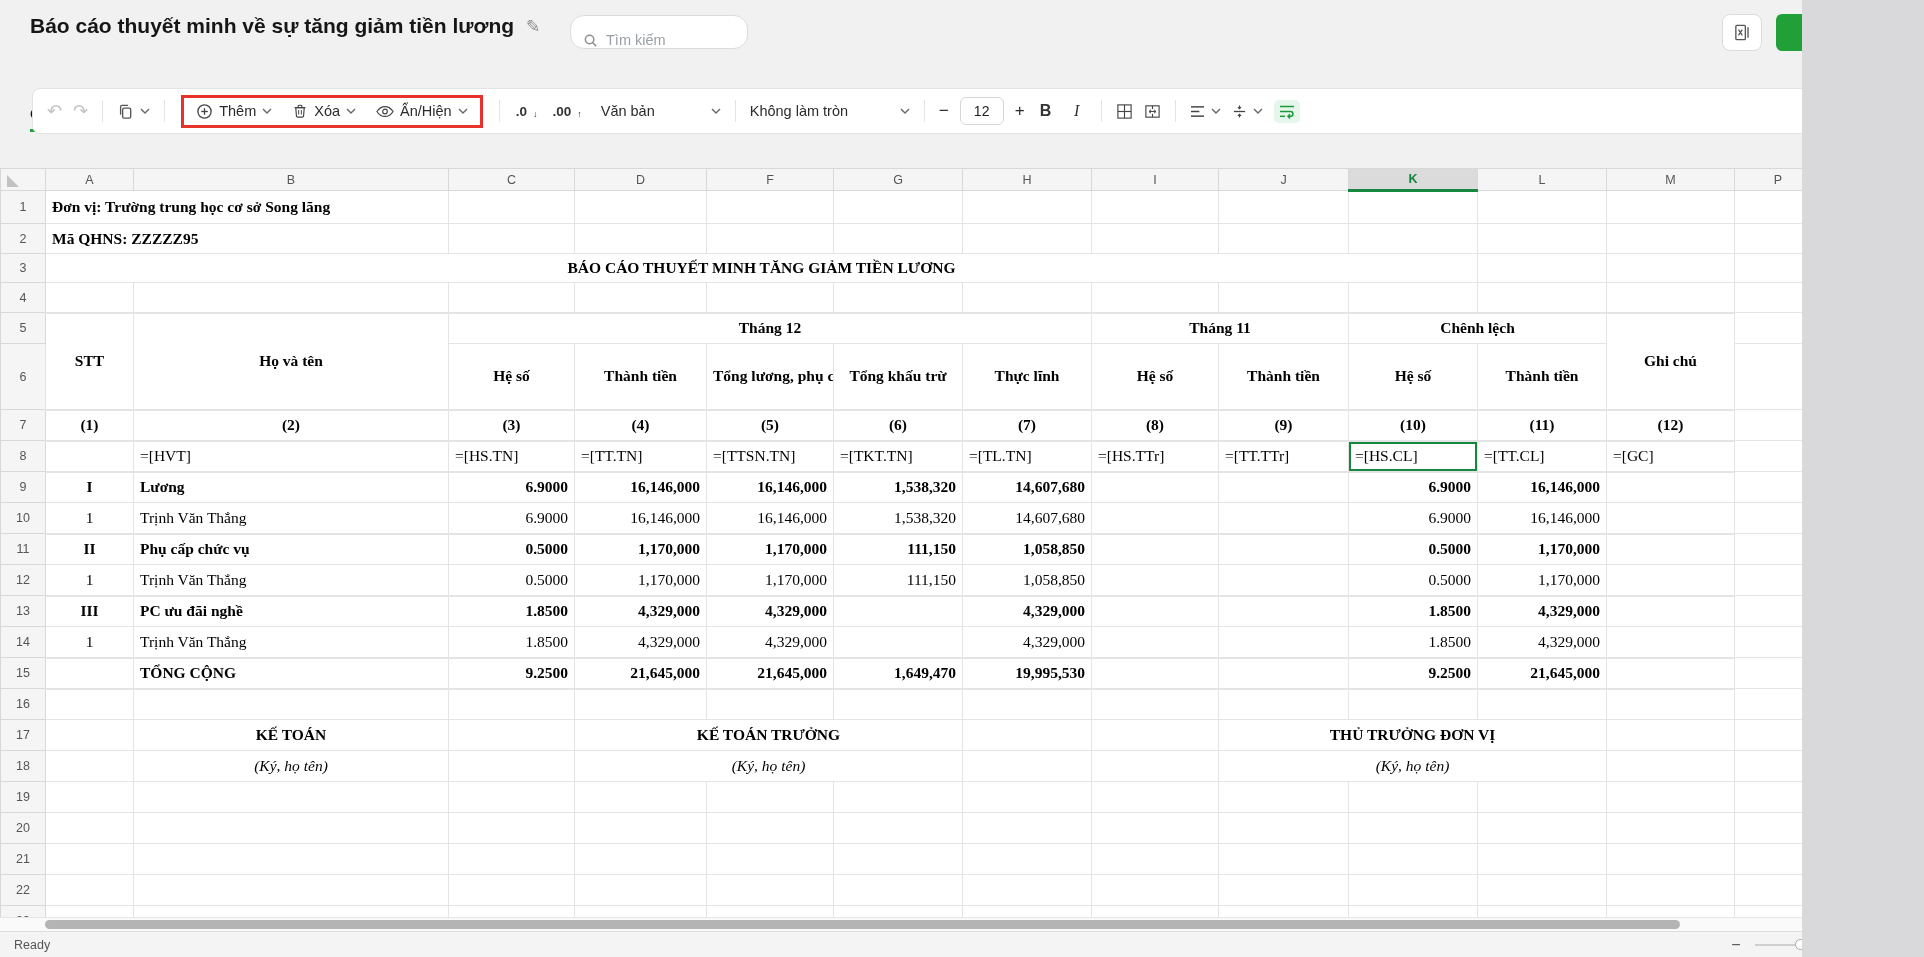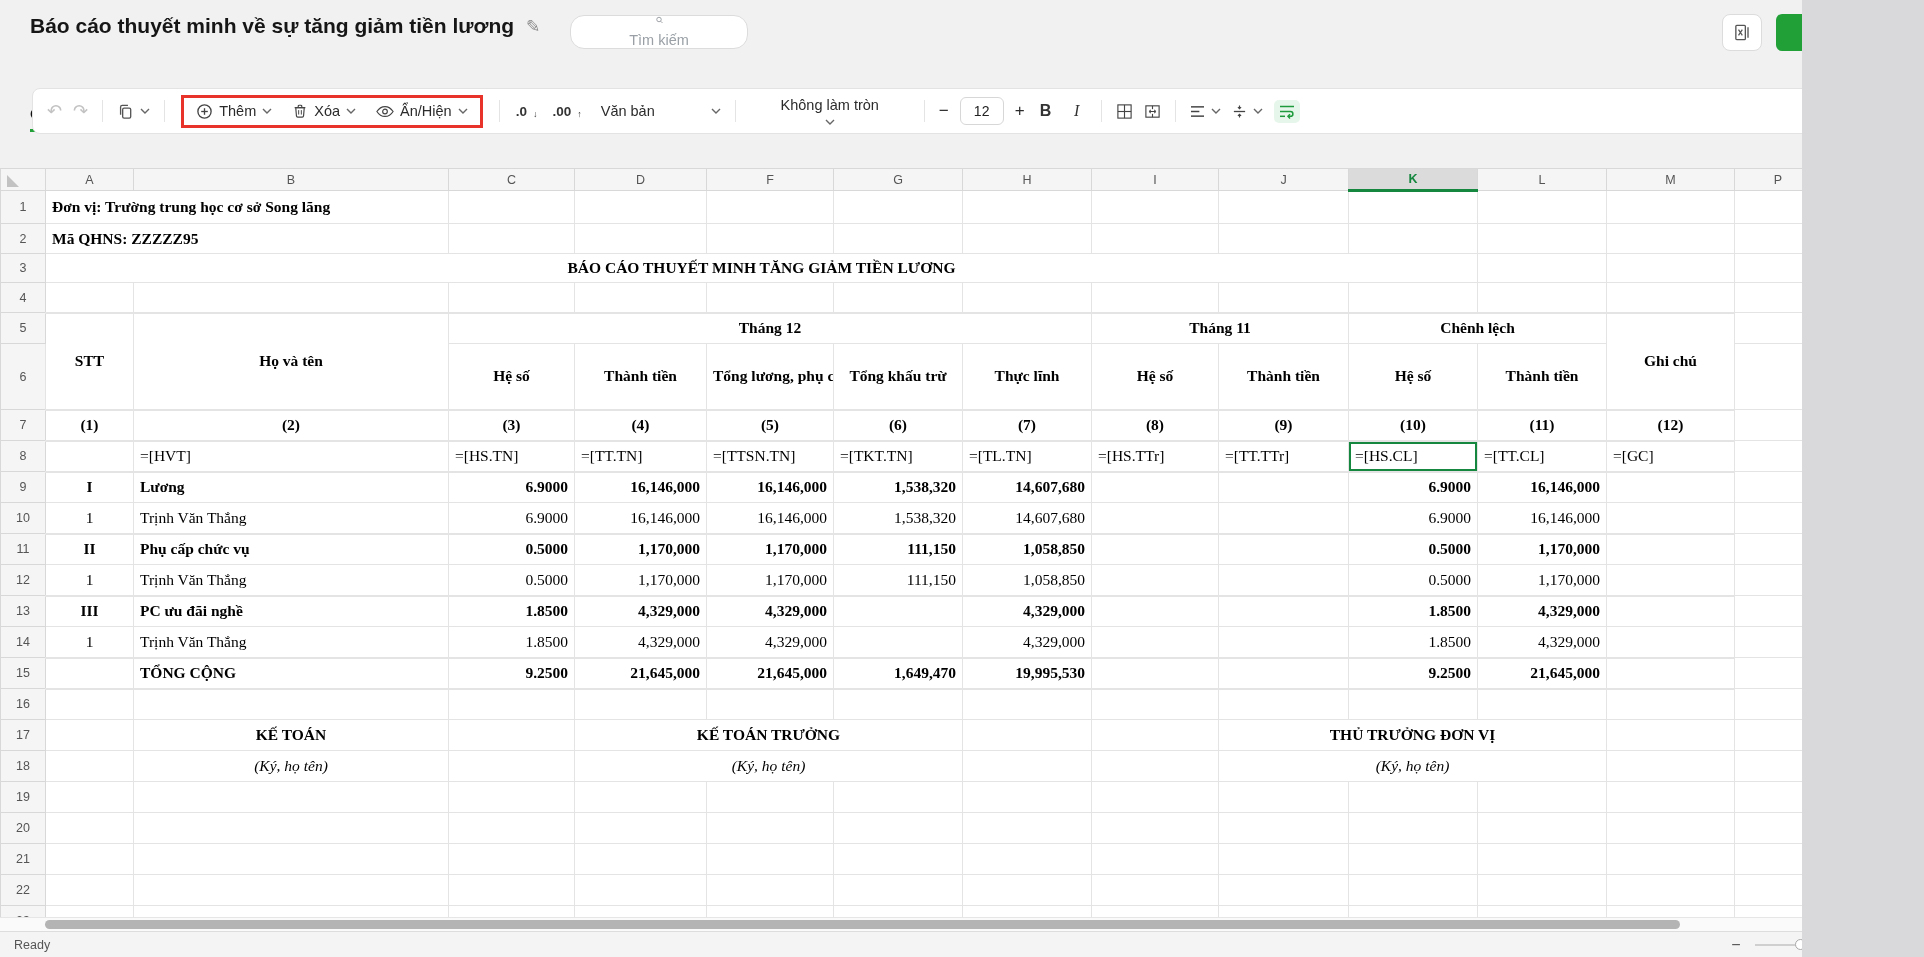--- a/index.html
+++ b/index.html
@@ -4,21 +4,21 @@
 <style>
   * { margin:0; padding:0; box-sizing:border-box; }
   body { background:#d9d9dc; font-family:"Liberation Sans", sans-serif; }
   .page { position:relative; width:1802px; height:957px; background:#f1f1f2; overflow:hidden; }
 
   
   .titlewrap { position:absolute; left:30px; top:14px; display:flex; align-items:center; gap:12px; }
   .doc-title { font-size:21px; font-weight:700; color:#161616; }
   .pencil { font-size:17px; color:#8a8a8a; cursor:pointer; }
   .searchbox { position:absolute; left:570px; top:15px; width:178px; height:34px; background:#fff;
-    border:1px solid #dcdcdc; border-radius:14px; display:flex; align-items:center; gap:8px; padding:0 12px;flex-direction:column; }
+    border:1px solid #dcdcdc; border-radius:14px; display:flex; align-items:flex-end; gap:8px; padding:0 12px; }
   .searchbox .ph { color:#9aa0a6; font-size:14.5px; }
   .excel-btn { position:absolute; left:1722px; top:14px; width:40px; height:37px; background:#fff;
     border:1px solid #dcdcdc; border-radius:8px; display:flex; align-items:center; justify-content:center; cursor:pointer; }
   .print-btn { position:absolute; left:1776px; top:14px; width:96px; height:37px; background:#21a038; color:#fff;
     font-size:15px; font-weight:700; border:none; border-radius:6px; cursor:pointer; }
   .close-x { position:absolute; left:1884px; top:18px; font-size:21px; color:#4a4a4a; cursor:pointer; }
 
   
   .menubar { position:absolute; left:30px; top:57px; display:flex; gap:26px; font-size:15px; color:#333; }
   .menu-item { padding-bottom:7px; cursor:pointer;margin-top:48px; }
@@ -191,21 +191,21 @@
         <span>.00</span>
         <small>↑</small>
       </span>
     <span class="tbtn" style="margin-left:6px; min-width:120px; justify-content:space-between;">
       <span>Văn bản</span>
       <svg viewBox="0 0 10 6" width="10" height="6">
           <path d="M1 1l4 4 4-4" stroke="#666" fill="none" stroke-width="1.4"></path>
         </svg>
     </span>
     <span class="tdiv"></span>
-    <span class="tbtn" style="min-width:160px; justify-content:space-between;flex-direction:column;">
+    <span class="tbtn" style="min-width:160px; justify-content:space-between;">
       <span>Không làm tròn</span>
       <svg viewBox="0 0 10 6" width="10" height="6">
           <path d="M1 1l4 4 4-4" stroke="#666" fill="none" stroke-width="1.4"></path>
         </svg>
     </span>
     <span class="tdiv"></span>
     <span class="tbtn" style="font-size:17px;">−</span>
     <span class="fsize">12</span>
     <span class="tbtn" style="font-size:17px;">+</span>
     <span class="bi b">B</span>

